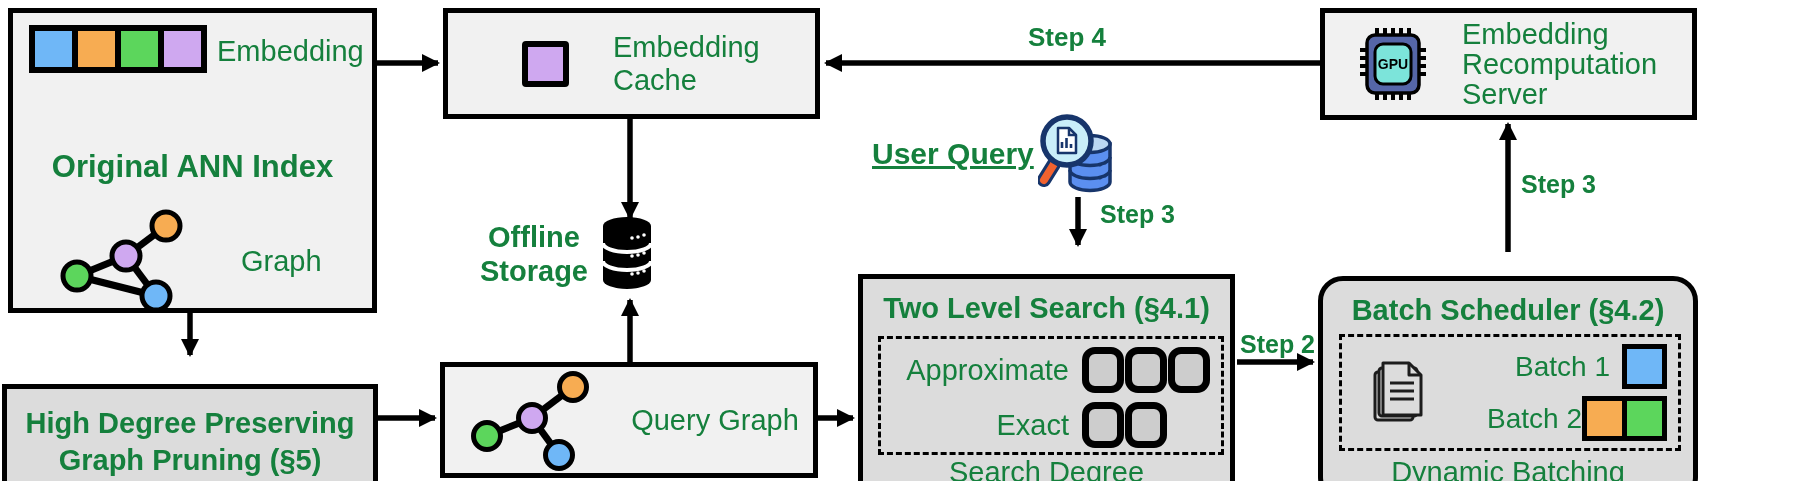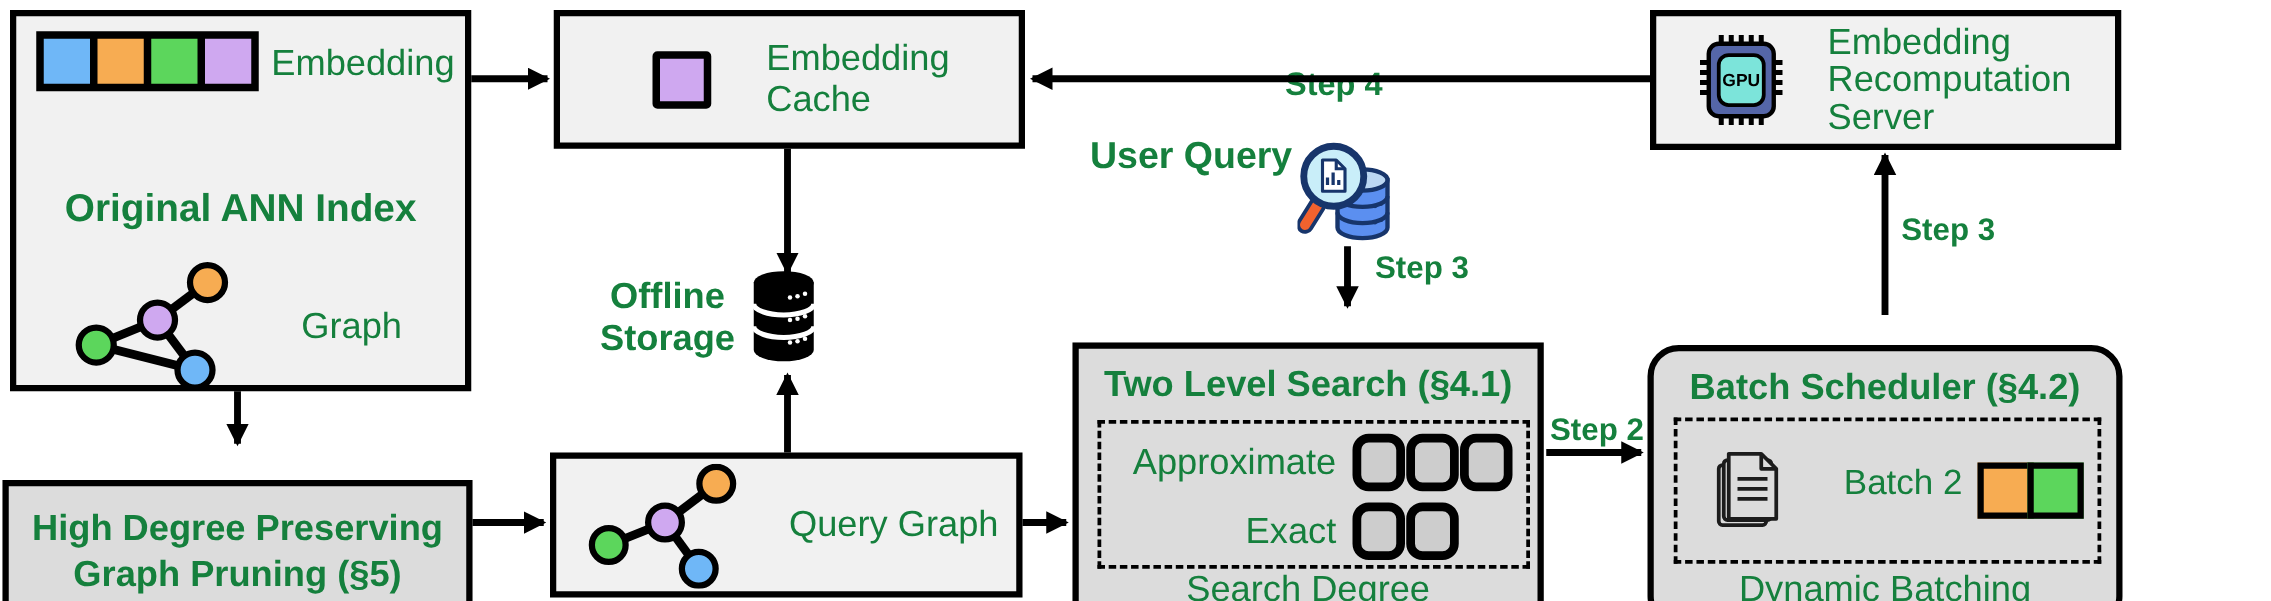--- a/index.html
+++ b/index.html
@@ -105,21 +105,21 @@
       <g stroke="#000" stroke-width="5">
         <circle cx="114" cy="16" r="13.5" fill="#F7AC52"></circle>
         <circle cx="73" cy="47" r="13.5" fill="#CFA8F0"></circle>
         <circle cx="28" cy="65" r="13.5" fill="#5CD65C"></circle>
         <circle cx="100" cy="84" r="13.5" fill="#6FB7F7"></circle>
       </g>
     </svg>
     <div class="abs label" style="left:172px;top:37px;width:196px;text-align:center;">Query Graph</div>
   </div>
 
-  <div class="abs" style="left:872px;top:108px;display:flex;gap:4px;">
+  <div class="abs" style="left:872px;top:108px;display:flex;align-items:center;gap:4px;text-decoration:underline;">
     <div style="font-weight:bold;font-size:30px;">User Query</div>
     <svg width="80" height="92" viewBox="0 0 80 92">
 
       <g stroke="#17356B" stroke-width="3.5">
         <path d="M32 36 v38 a20 8.5 0 0 0 40 0 V36 Z" fill="#5B8FF0"></path>
         <path d="M32 49 a20 8.5 0 0 0 40 0" fill="none"></path>
         <path d="M32 62 a20 8.5 0 0 0 40 0" fill="none"></path>
         <ellipse cx="52" cy="36" rx="20" ry="8.5" fill="#BBD7F2"></ellipse>
       </g>
       <g fill="#17356B">
@@ -176,21 +176,27 @@
           <path d="M13 4 h26 l12 12 v40 h-38 z"></path>
           <path d="M39 4 v12 h12" fill="none"></path>
         </g>
         <g stroke="#1c1c1c" stroke-width="3">
           <line x1="20" y1="24" x2="44" y2="24"></line>
           <line x1="20" y1="32" x2="44" y2="32"></line>
           <line x1="20" y1="40" x2="44" y2="40"></line>
         </g>
       </svg>
       <div style="flex:1;display:flex;flex-direction:column;gap:7px;margin-right:11px;">
-        <div style="display:flex;align-items:flex-start;justify-content:flex-end;gap:12px;">
+        <div style="display:flex;align-items:center;justify-content:flex-end;gap:12px;">
+          <div class="label" style="font-size:28px;">Batch 1</div>
+          <div style="display:flex;">
+            <div class="bsq" style="background: rgb(111, 183, 247);"></div>
+          </div>
+        </div>
+        <div style="display:flex;align-items:center;justify-content:flex-end;gap:0;">
           <div class="label" style="font-size:28px;">Batch 2</div>
           <div style="display:flex;">
             <div class="bsq" style="background: rgb(247, 172, 82);"></div>
             <div class="bsq" style="margin-left: -5px; background: rgb(92, 214, 92);"></div>
           </div>
         </div>
       </div>
     </div>
     <div class="caption">Dynamic Batching</div>
   </div>
@@ -222,21 +228,21 @@
       <text x="35" y="43" text-anchor="middle" font-size="14" font-weight="bold" fill="#000" font-family="Liberation Sans, sans-serif">GPU</text>
     </svg>
     <div class="pre label" style="margin-left:34px;line-height:30px;">Embedding
 Recomputation
 Server</div>
   </div>
 
   <div class="step" style="left:1100px;top:200px;">Step 3</div>
   <div class="step" style="left:1240px;top:330px;">Step 2</div>
   <div class="step" style="left:1521px;top:170px;">Step 3</div>
-  <div class="step" style="left:1028px;top:22px;font-size:26px;margin-top:30px;">Step 4</div>
+  <div class="step" style="left:1028px;top:22px;font-size:26px;">Step 4</div>
 
   <svg id="arrow-layer" width="1817" height="481" viewBox="0 0 1817 481">
     <defs>
       <marker id="ah" markerUnits="userSpaceOnUse" markerWidth="26" markerHeight="26" refX="16" refY="9" orient="auto">
         <path d="M0,0 L18,9 L0,18 Z" fill="#000"></path>
       </marker>
     </defs>
     <g stroke="#000" stroke-width="5.5" fill="none">
       <line x1="377" y1="63" x2="438" y2="63" marker-end="url(#ah)"></line>
       <line x1="190" y1="313" x2="190" y2="355" marker-end="url(#ah)"></line>

